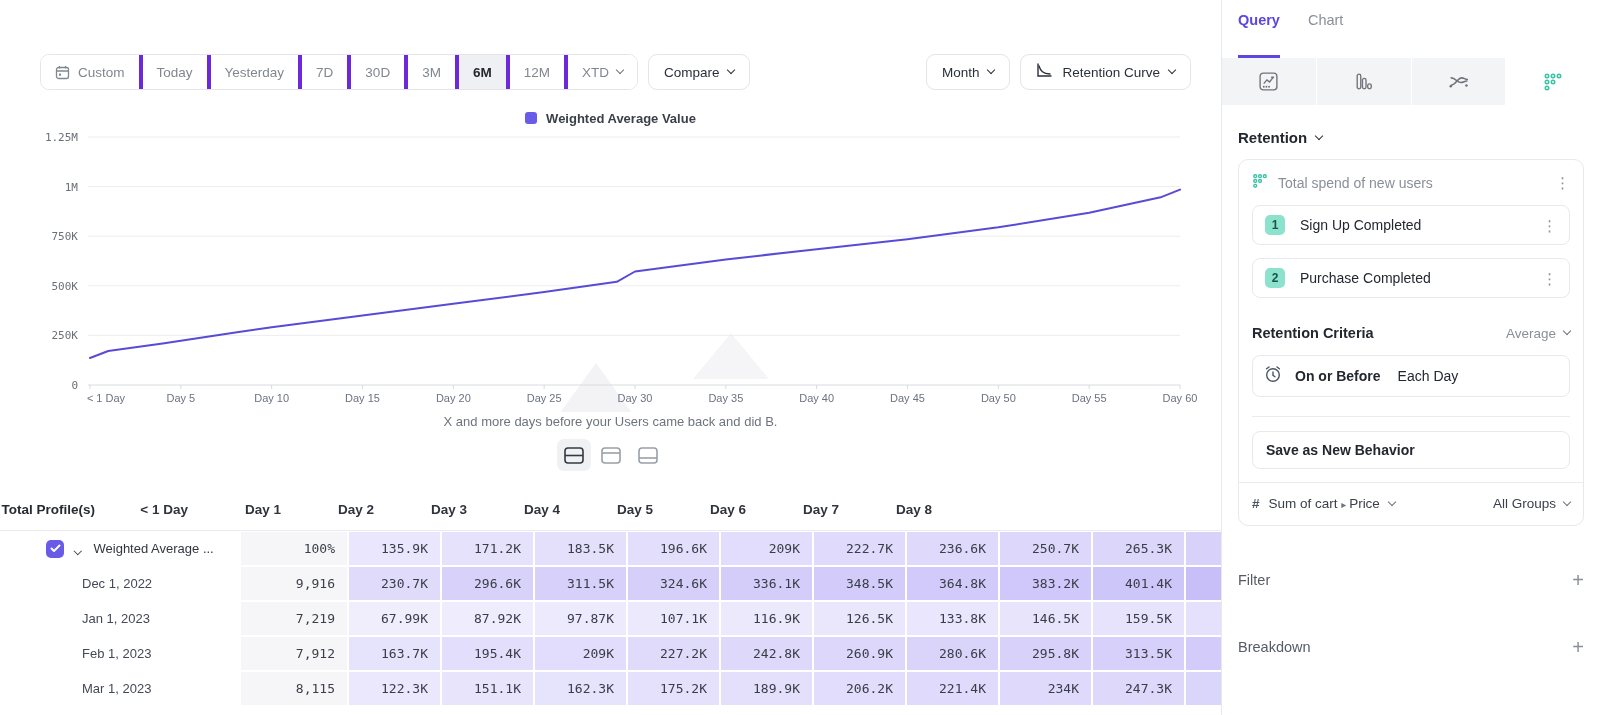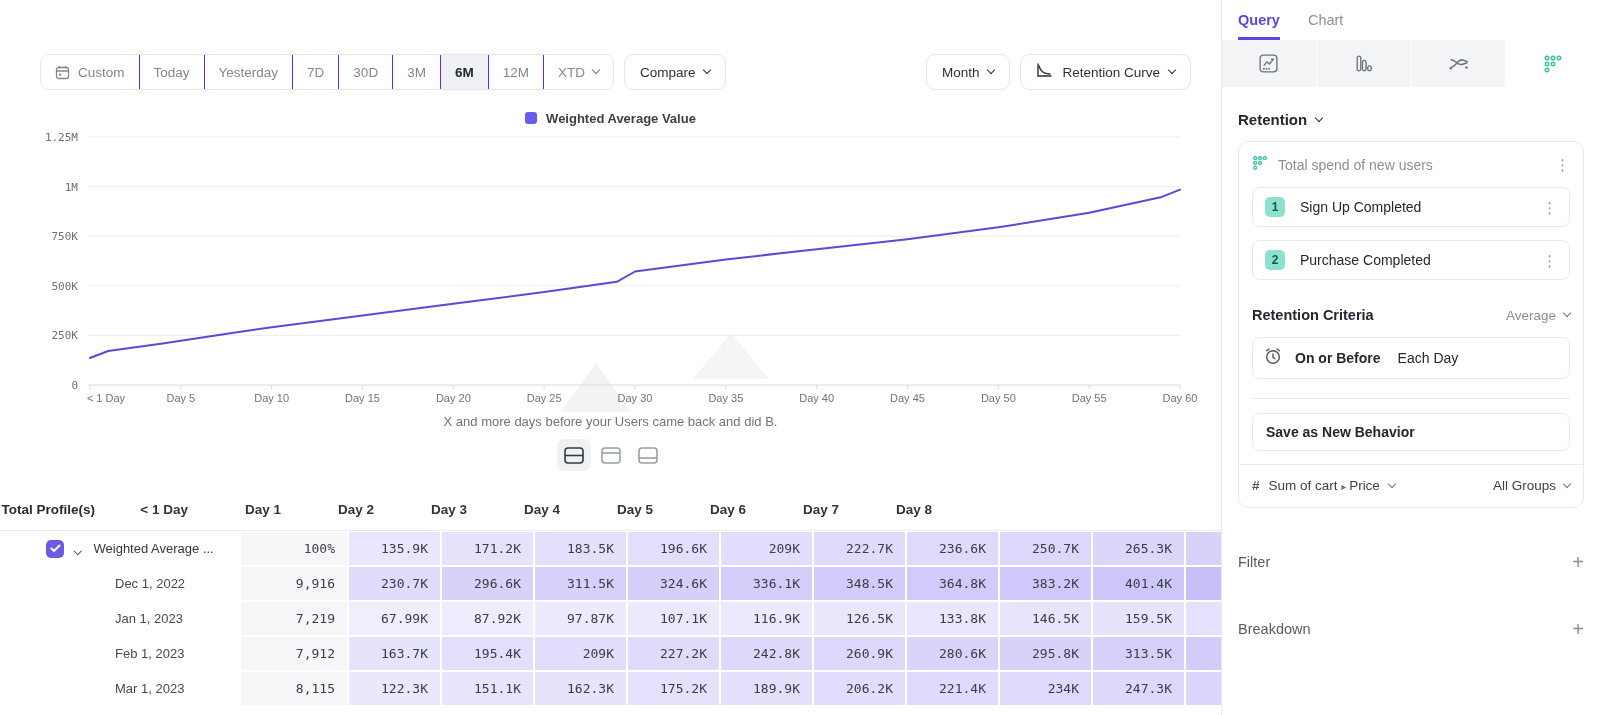--- a/index.html
+++ b/index.html
@@ -8,21 +8,21 @@
     width:1600px; height:715px; overflow:hidden;
     background:#fff; color:#2b3038;
     font-family:"Liberation Sans", sans-serif;
   }
   .app { display:flex; width:1600px; height:715px; }
   .main { flex:0 0 1221px; width:1221px; }
 
   
   .toolbar { display:flex; align-items:center; margin:54px 30px 0 40px; }
   .seg { display:flex; align-items:stretch; height:36px; border:1px solid #e3e5e9; border-radius:9px; background:#fff; overflow:hidden; }
-  .range-item { display:flex; align-items:center; gap:8px; padding:0 14px; font-size:13.5px; color:#82878f; border-right:1px solid #6d28d9; cursor:pointer; background:#fff; white-space:nowrap; }
+  .range-item { display:flex; align-items:center; gap:8px; padding:0 14px; font-size:13.5px; color:#82878f; border-right:4px solid #6d28d9; cursor:pointer; background:#fff; white-space:nowrap; }
   .range-item:last-child { border-right:none; }
   .range-item.selected { background:#eef0f3; color:#23272e; font-weight:700; }
   .btn { display:flex; align-items:center; gap:9px; height:36px; padding:0 15px; border:1px solid #e3e5e9; border-radius:9px; background:#fff; font-size:13.5px; font-weight:500; color:#2b3038; cursor:pointer; white-space:nowrap; }
   .compare { margin-left:10px; }
   .push { margin-left:auto; }
   .charttype { margin-left:10px; }
   .chev { display:inline-block; width:6px; height:6px; border-right:1.6px solid #6f747c; border-bottom:1.6px solid #6f747c; transform:rotate(45deg); margin-top:-4px; }
   .chev.dark { border-color:#2b3038; }
 
   
@@ -44,27 +44,27 @@
   .c-label { flex:0 0 240px; display:flex; align-items:center; padding-left:46px; background:#fff; }
   .c-prof { flex:0 0 108px; display:flex; align-items:center; justify-content:flex-end; padding-right:12px; background:#f6f6f8; border:1px solid #fff; font-family:"DejaVu Sans Mono", monospace; color:#3a3f49; }
   .thead .c-prof { background:#fff; font-family:"Liberation Sans", sans-serif; font-weight:700; color:#262b33; }
   .c-val { flex:0 0 93px; display:flex; align-items:center; justify-content:flex-end; padding-right:12px; border:1px solid #fff; font-family:"DejaVu Sans Mono", monospace; color:#383d47; }
   .thead .c-val { background:#fff !important; font-family:"Liberation Sans", sans-serif; font-weight:600; color:#2f343d; }
   .c-sliver { flex:0 0 37px; border:1px solid #fff; }
   .cb { width:18px; height:18px; min-width:18px; border-radius:5px; background:#6a5ae8; display:flex; align-items:center; justify-content:center; cursor:pointer; }
   .row-chev { margin-left:11px; cursor:pointer; }
   .row-chev .chev { border-color:#3a3f48; width:5.5px; height:5.5px; }
   .sum-label { margin-left:13px; color:#32373f; }
-  .date-label { margin-left:69px; color:#434956; }
+  .date-label { margin-left:36px; color:#434956; }
   .thead .c-label span { margin-left:12px; }
 
   
   .sidebar { flex:1; border-left:1px solid #e8e9ec; padding:0 16px; background:#fff; }
   .tabs { display:flex; gap:28px; padding-top:12px; }
-  .tab { font-size:14.5px; color:#8a8f98; padding-bottom:9px; cursor:pointer; }
+  .tab { font-size:14.5px; color:#8a8f98; padding-bottom:27px; cursor:pointer; }
   .tab.active { color:#5b46e0; font-weight:700; border-bottom:3px solid #5b46e0; }
   .icon-row { display:flex; margin:0 -16px; height:47px; }
   .icon-cell { flex:1; display:flex; align-items:center; justify-content:center; background:#f3f4f6; border-right:1px solid #fff; cursor:pointer; }
   .icon-cell.active { background:#fff; border-right:none; }
   .metric { display:flex; align-items:center; gap:9px; margin-top:24px; font-size:15px; font-weight:700; color:#23272f; cursor:pointer; }
   .bcard { border:1px solid #e8e9ec; border-radius:10px; margin-top:13px; padding:13px 13px 0 13px; }
   .bhead { display:flex; align-items:center; gap:10px; color:#8a8f98; font-size:14px; }
   .kebab { margin-left:auto; color:#8a8f98; font-size:15px; cursor:pointer; line-height:1; }
   .step { display:flex; align-items:center; border:1px solid #e8e9ec; border-radius:8px; padding:9px 12px; margin-top:13px; height:40px; cursor:pointer; background:#fff; }
   .chip { width:20px; height:20px; border-radius:5px; background:#8de2cd; color:#17564a; font-size:12px; font-weight:700; display:flex; align-items:center; justify-content:center; }

